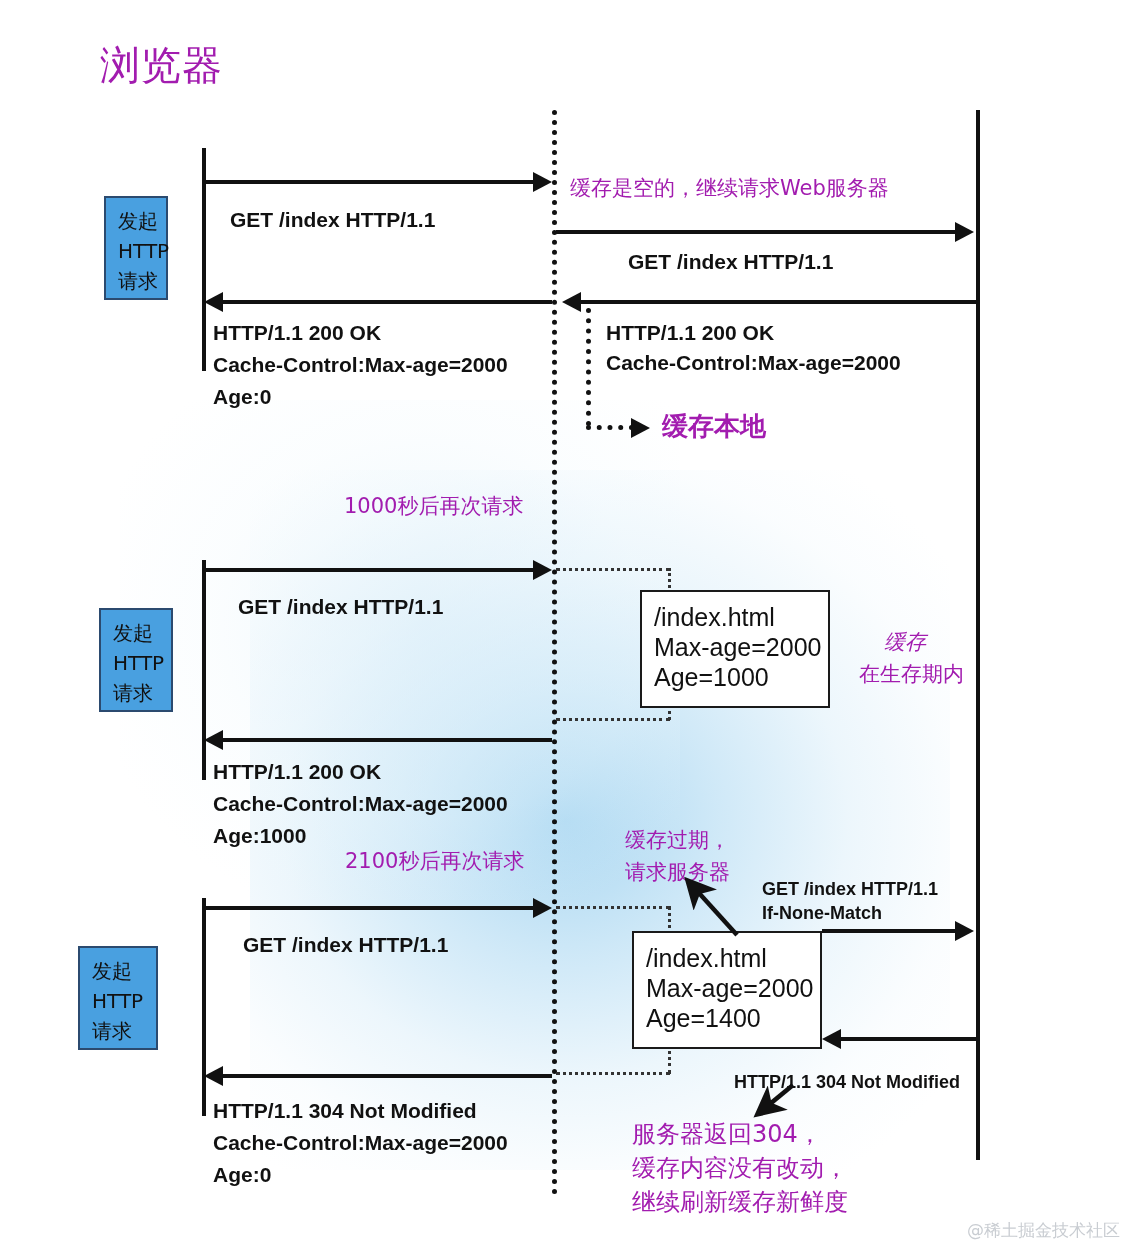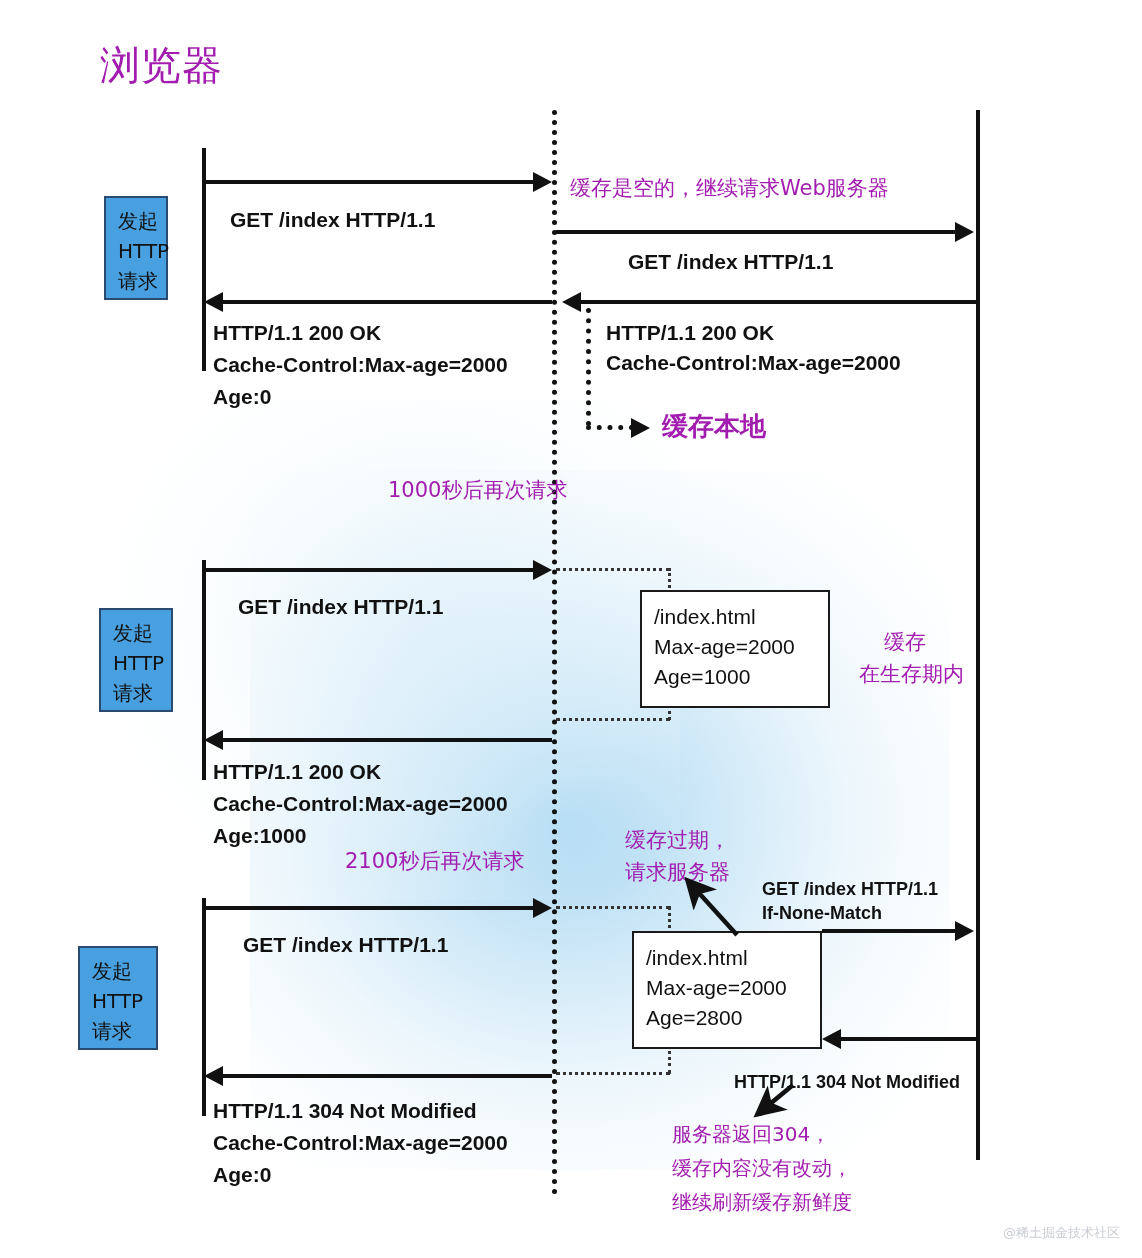--- a/index.html
+++ b/index.html
@@ -123,21 +123,21 @@
   }
   .lbl.small { font-size: 18px; }
   .red {
     position: absolute;
     color: #a21caf;
     font-family: "DejaVu Sans", sans-serif;
     font-size: 21px;
     white-space: nowrap;
     line-height: 32px;
   }
-  .red.sm { font-size: 20px; margin-left: 40px; }
+  .red.sm { font-size: 24px; }
   .red.big { font-size: 26px; font-weight: bold; }
 
   
   .bluebox {
     position: absolute;
     background: #49a0e0;
     border: 2px solid #2b4a6f;
     color: #111111;
     font-family: "DejaVu Sans", sans-serif;
     font-size: 20px;
@@ -147,41 +147,41 @@
     box-sizing: border-box;
   }
   .bluebox span { display: block; padding-left: 12px; }
 
   
   .cachebox {
     position: absolute;
     background: #ffffff;
     border: 2px solid #1a1a1a;
     box-sizing: border-box;
-    font-size: 21px;
+    font-size: 25px;
     line-height: 30px;
     color: #111111;
     padding: 10px 0 0 12px;
   }
   .cachebox span { display: block; }
 
   
   .svgover {
     position: absolute;
     left: 0; top: 0;
     width: 1142px; height: 1258px;
     pointer-events: none;
   }
 
   .watermark {
     position: absolute;
     right: 22px;
     bottom: 16px;
     color: #c9cdd2;
-    font-size: 13px;
+    font-size: 17px;
     font-family: "DejaVu Sans", sans-serif;
     white-space: nowrap;
   }
 </style>
 </head>
 <body>
 
 <div id="canvas">
 
   <div class="glow"></div>
@@ -219,37 +219,37 @@
   <div class="arrow-head-l" style="left:204px; top:292px;"></div>
   <div class="lbl" style="left:213px; top:318px;">HTTP/1.1 200 OK</div>
   <div class="lbl" style="left:213px; top:350px;">Cache-Control:Max-age=2000</div>
   <div class="lbl" style="left:213px; top:382px;">Age:0</div>
 
   <div class="dash-v" style="left:586px; top:308px; height:118px;"></div>
   <div class="dash-h" style="left:586px; top:425px; width:48px;"></div>
   <div class="arrow-head-r" style="left:631px; top:418px;"></div>
   <div class="red big" style="left:662px; top:410px;">缓存本地</div>
 
-  <div class="red" style="left:344px; top:474px;margin-left:44px;">1000秒后再次请求</div>
+  <div class="red" style="left:344px; top:490px;">1000秒后再次请求</div>
 
   <div class="arrow-line" style="left:204px; top:568px; width:330px;"></div>
   <div class="arrow-head-r" style="left:533px; top:560px;"></div>
   <div class="lbl" style="left:238px; top:592px;">GET /index HTTP/1.1</div>
 
   <div class="dotline-h" style="left:556px; top:568px; width:114px;"></div>
   <div class="dotline-v" style="left:668px; top:568px; height:152px;"></div>
   <div class="dotline-h" style="left:556px; top:718px; width:114px;"></div>
 
   <div class="cachebox" style="left:640px; top:590px; width:190px; height:118px;">
     <span>/index.html</span>
     <span>Max-age=2000</span>
     <span>Age=1000</span>
   </div>
 
-  <div class="red" style="left:884px; top:626px;">缓存</div>
+  <div class="red" style="left:884px; top:626px;font-style:italic;">缓存</div>
   <div class="red" style="left:859px; top:658px;">在生存期内</div>
 
   <div class="arrow-line" style="left:222px; top:738px; width:330px;"></div>
   <div class="arrow-head-l" style="left:204px; top:730px;"></div>
   <div class="lbl" style="left:213px; top:757px;">HTTP/1.1 200 OK</div>
   <div class="lbl" style="left:213px; top:789px;">Cache-Control:Max-age=2000</div>
   <div class="lbl" style="left:213px; top:821px;text-align:right;">Age:1000</div>
 
   <div class="red" style="left:345px; top:845px;">2100秒后再次请求</div>
 
@@ -260,21 +260,21 @@
   <div class="dotline-h" style="left:556px; top:906px; width:114px;"></div>
   <div class="dotline-v" style="left:668px; top:906px; height:168px;"></div>
   <div class="dotline-h" style="left:556px; top:1072px; width:114px;"></div>
 
   <div class="red" style="left:625px; top:824px;">缓存过期，</div>
   <div class="red" style="left:625px; top:856px;">请求服务器</div>
 
   <div class="cachebox" style="left:632px; top:931px; width:190px; height:118px;">
     <span>/index.html</span>
     <span>Max-age=2000</span>
-    <span>Age=2800</span>
+    <span>Age=1400</span>
   </div>
 
   <div class="arrow-line" style="left:822px; top:929px; width:134px;"></div>
   <div class="arrow-head-r" style="left:955px; top:921px;"></div>
   <div class="lbl small" style="left:762px; top:875px;">GET /index HTTP/1.1</div>
   <div class="lbl small" style="left:762px; top:899px;">If-None-Match</div>
 
   <div class="arrow-line" style="left:840px; top:1037px; width:136px;"></div>
   <div class="arrow-head-l" style="left:822px; top:1029px;"></div>
   <div class="lbl small" style="left:734px; top:1068px;">HTTP/1.1 304 Not Modified</div>

